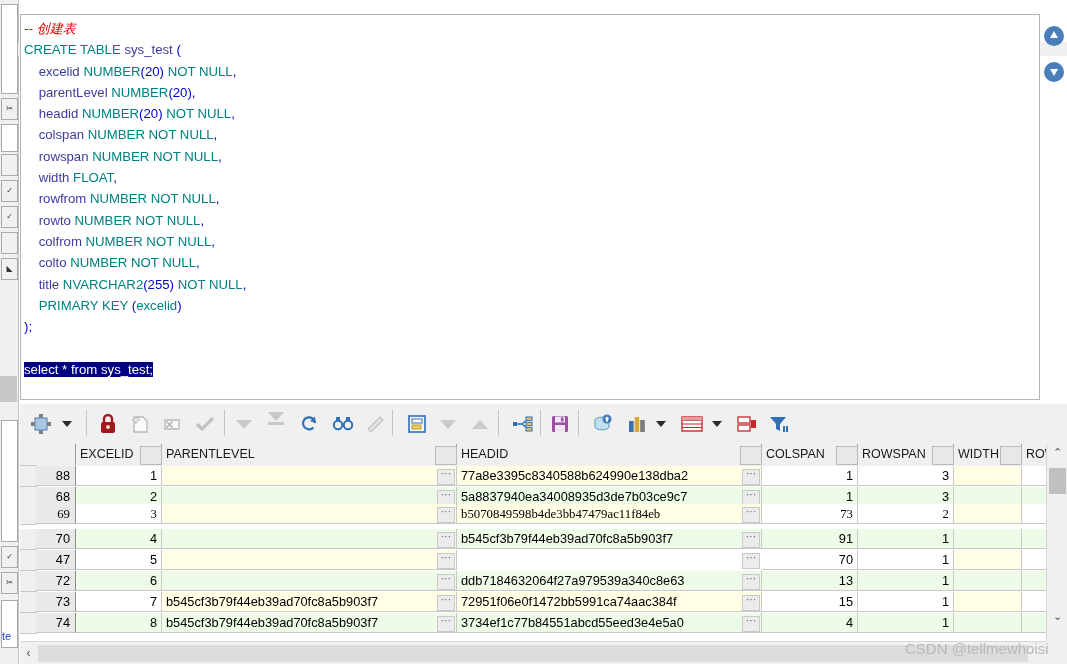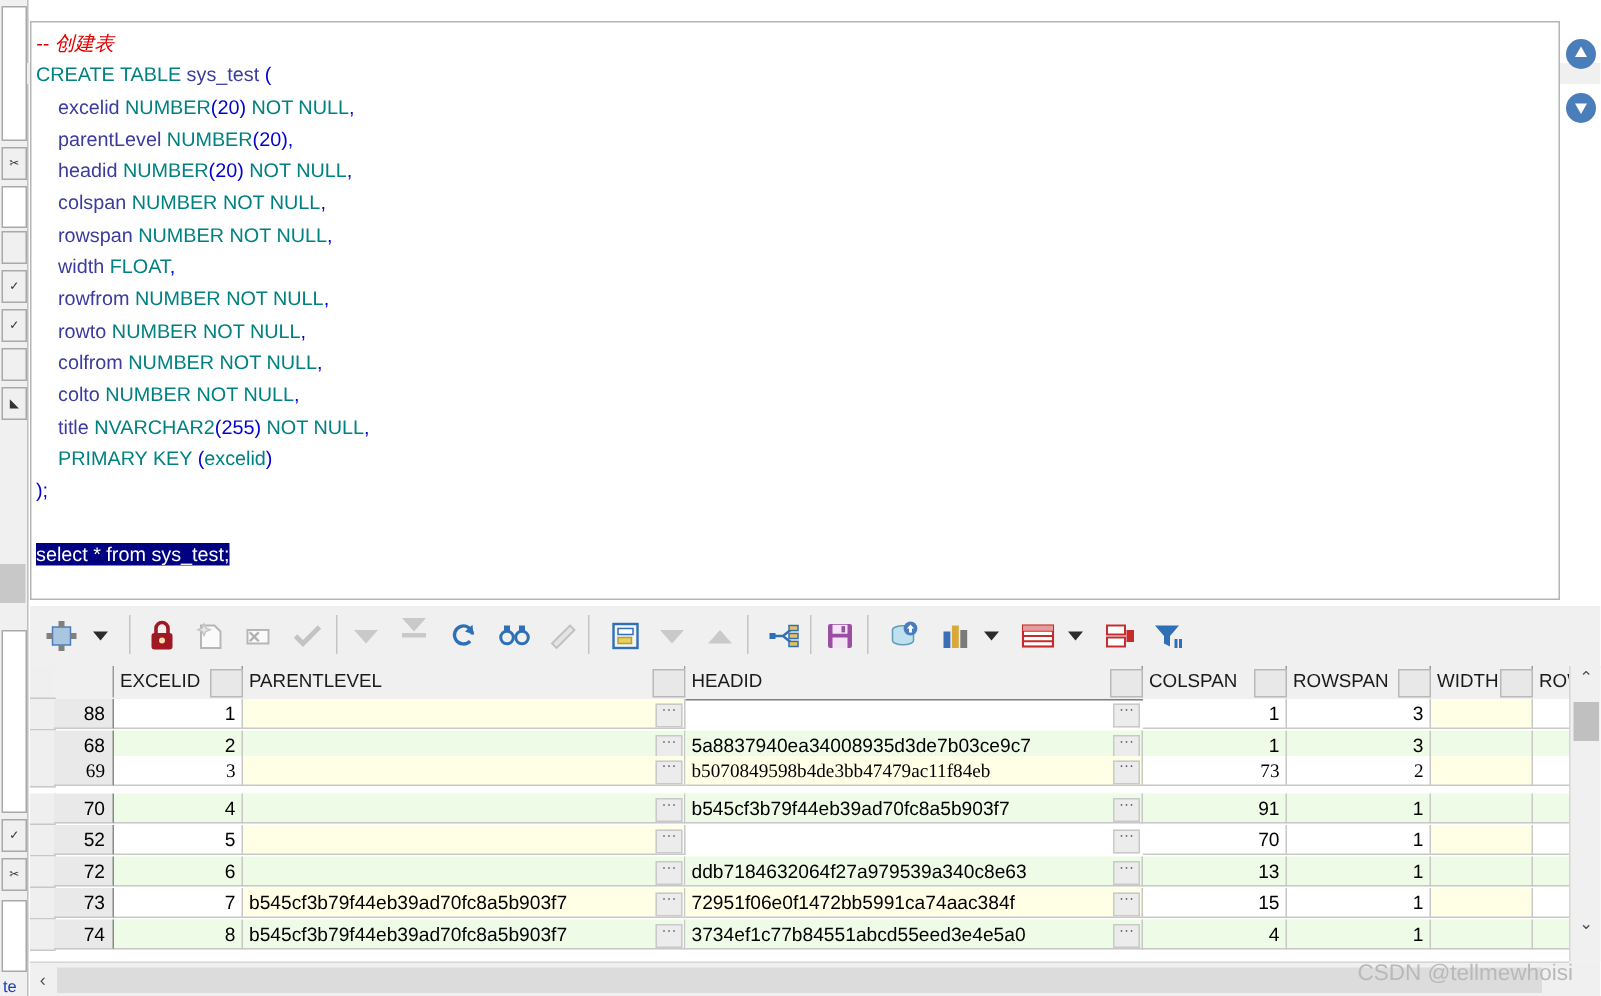--- a/index.html
+++ b/index.html
@@ -10,21 +10,21 @@
     font-size:12px;color:#000;
   }
   .app{position:relative;width:1067px;height:664px;}
 
   
   .leftdock{position:absolute;left:0;top:0;width:18px;height:664px;background:#f0f0f0;border-right:1px solid #c0c0c0;}
   .ld-box{position:absolute;left:1px;width:15px;background:#ffffff;border:1px solid #a9a9a9;}
   .ld-btn{position:absolute;left:1px;width:15px;height:20px;background:#f0f0f0;border:1px solid #a9a9a9;
           font-size:8px;color:#333;text-align:center;line-height:20px;overflow:hidden;}
   .ld-sel{position:absolute;left:0;width:17px;height:26px;background:#c8c8c8;}
-  .ld-text{position:absolute;left:0;width:17px;font-size:11px;color:#1a3fb0;overflow:hidden;white-space:nowrap;margin-top:22px;}
+  .ld-text{position:absolute;left:0;width:17px;font-size:11px;color:#1a3fb0;overflow:hidden;white-space:nowrap;}
 
   
   .tabbar{position:absolute;left:18px;top:0;width:1049px;height:14px;background:#f0f0f0;margin-top:42px;}
   .tab{position:absolute;top:-5px;height:19px;line-height:19px;padding:0 10px;font-size:12.5px;color:#1a1a1a;
        border:1px solid #bcbcbc;border-bottom:none;border-radius:2px 2px 0 0;background:#e4e4e4;}
   .tab.active{background:#ffffff;border-bottom:1px solid #ffffff;}
 
   
   .editor{position:absolute;left:20px;top:14px;width:1018px;height:384px;background:#ffffff;border:1px solid #b5b5b5;overflow:hidden;}
   .code{position:absolute;left:3px;top:3px;font-family:Liberation Sans, sans-serif;font-size:13.2px;line-height:21.3px;white-space:pre;}
@@ -278,20 +278,21 @@
         <div class="hresize" style="left: 980px;"></div>
         <div class="hcell" style="left: 1002px; width: 44px;">ROW</div>
       </div>
     <div id="rows-host">
         <div class="row" style="top: 22px;">
           <div class="gutter" style="left: 0px; width: 16px;"></div>
           <div class="rowhdr" style="left: 16px; width: 40px;">88</div>
           <div class="cell num" style="left: 56px; width: 86px; background: rgb(255, 255, 255);">1</div>
           <div class="cell" style="left: 142px; width: 295px; background: rgb(255, 255, 230);"></div>
           <div class="dots" style="left: 417px;">···</div>
+          <div class="cell" style="left: 437px; width: 305px; background: rgb(255, 255, 230);">77a8e3395c8340588b624990e138dba2</div>
           <div class="dots" style="left: 722px;">···</div>
           <div class="cell num" style="left: 742px; width: 96px; background: rgb(255, 255, 255);">1</div>
           <div class="cell num" style="left: 838px; width: 96px; background: rgb(255, 255, 255);">3</div>
           <div class="cell num" style="left: 934px; width: 68px; background: rgb(255, 255, 230);"></div>
           <div class="cell num" style="left: 1002px; width: 44px; background: rgb(255, 255, 255);"></div>
         </div>
         <div class="row" style="top: 43px; padding-left: 32px;">
           <div class="gutter" style="left: 0px; width: 16px;"></div>
           <div class="rowhdr" style="left: 16px; width: 40px;">68</div>
           <div class="cell num" style="left: 56px; width: 86px; background: rgb(238, 251, 230);">2</div>
@@ -325,21 +326,21 @@
           <div class="dots" style="left: 417px;">···</div>
           <div class="cell" style="left: 437px; width: 305px; background: rgb(238, 251, 230);">b545cf3b79f44eb39ad70fc8a5b903f7</div>
           <div class="dots" style="left: 722px;">···</div>
           <div class="cell num" style="left: 742px; width: 96px; background: rgb(238, 251, 230);">91</div>
           <div class="cell num" style="left: 838px; width: 96px; background: rgb(238, 251, 230);">1</div>
           <div class="cell num" style="left: 934px; width: 68px; background: rgb(238, 251, 230);"></div>
           <div class="cell num" style="left: 1002px; width: 44px; background: rgb(238, 251, 230);"></div>
         </div>
         <div class="row" style="top: 106px;">
           <div class="gutter" style="left: 0px; width: 16px;"></div>
-          <div class="rowhdr" style="left: 16px; width: 40px;">52</div>
+          <div class="rowhdr" style="left: 16px; width: 40px;">47</div>
           <div class="cell num" style="left: 56px; width: 86px; background: rgb(255, 255, 255);">5</div>
           <div class="cell" style="left: 142px; width: 295px; background: rgb(255, 255, 230);"></div>
           <div class="dots" style="left: 417px;">···</div>
           <div class="dots" style="left: 722px;">···</div>
           <div class="cell num" style="left: 742px; width: 96px; background: rgb(255, 255, 255);">70</div>
           <div class="cell num" style="left: 838px; width: 96px; background: rgb(255, 255, 255);">1</div>
           <div class="cell num" style="left: 934px; width: 68px; background: rgb(255, 255, 230);"></div>
           <div class="cell num" style="left: 1002px; width: 44px; background: rgb(255, 255, 255);"></div>
         </div>
         <div class="row" style="top: 127px;">

